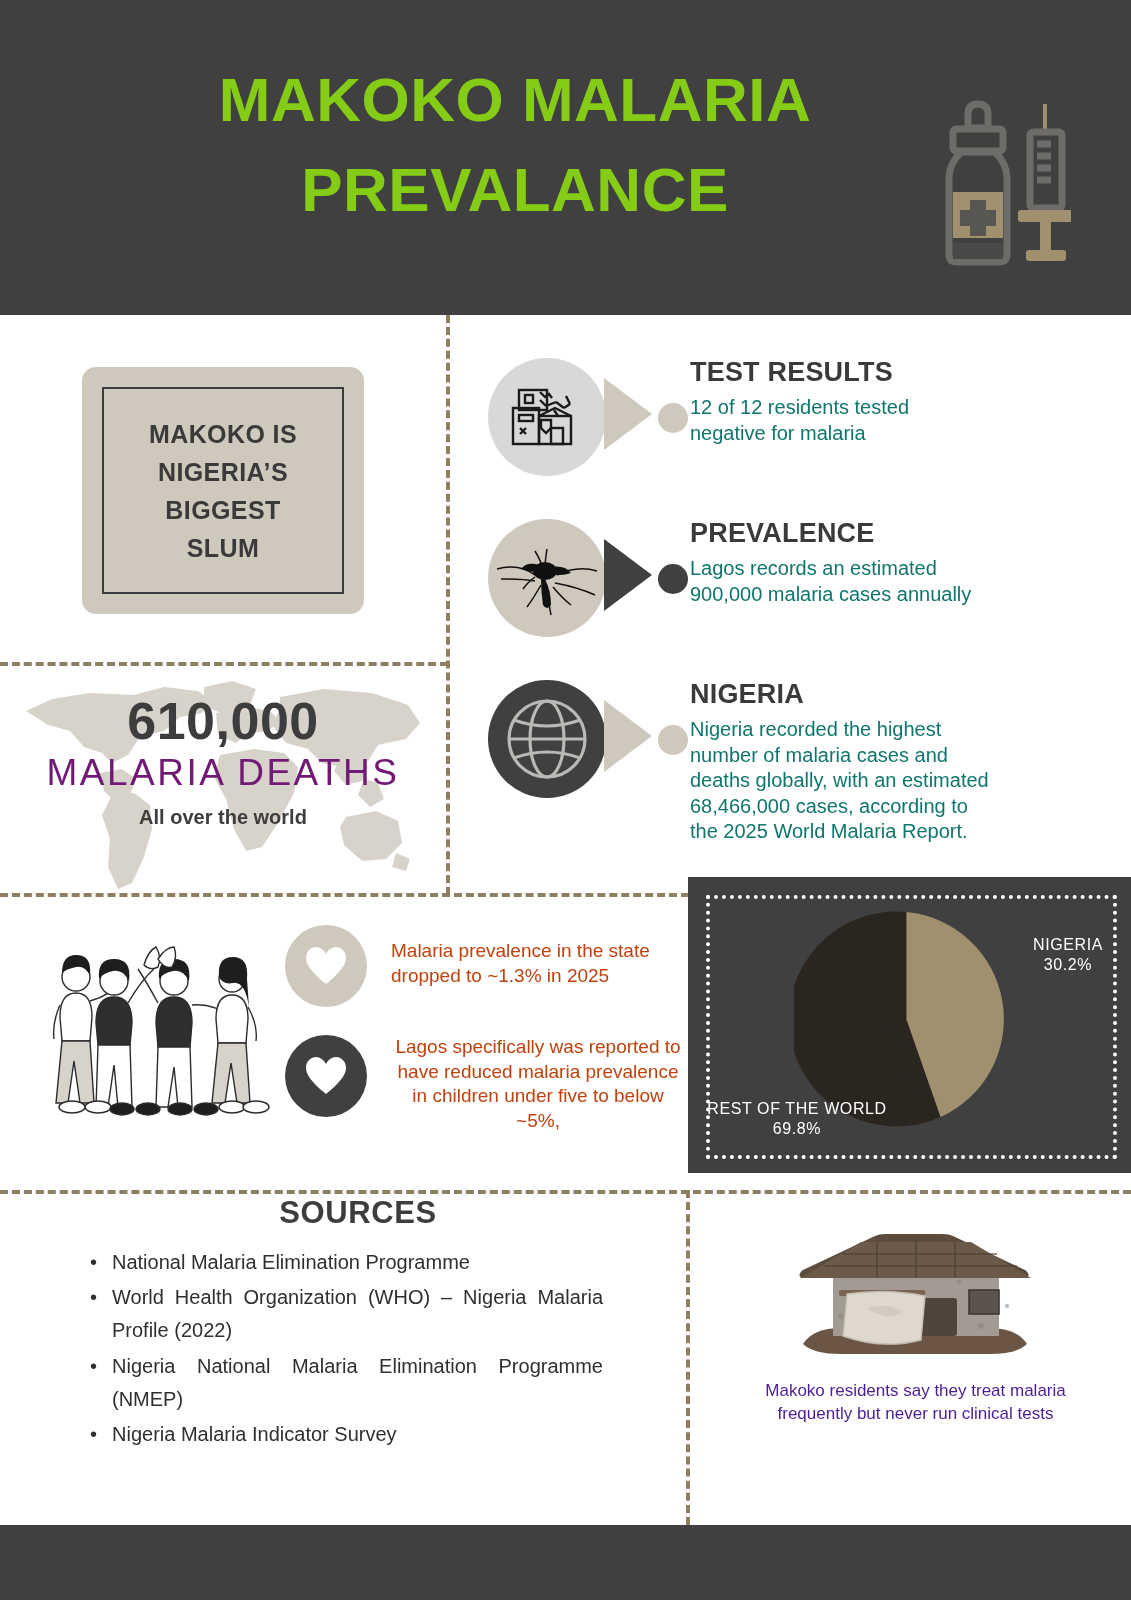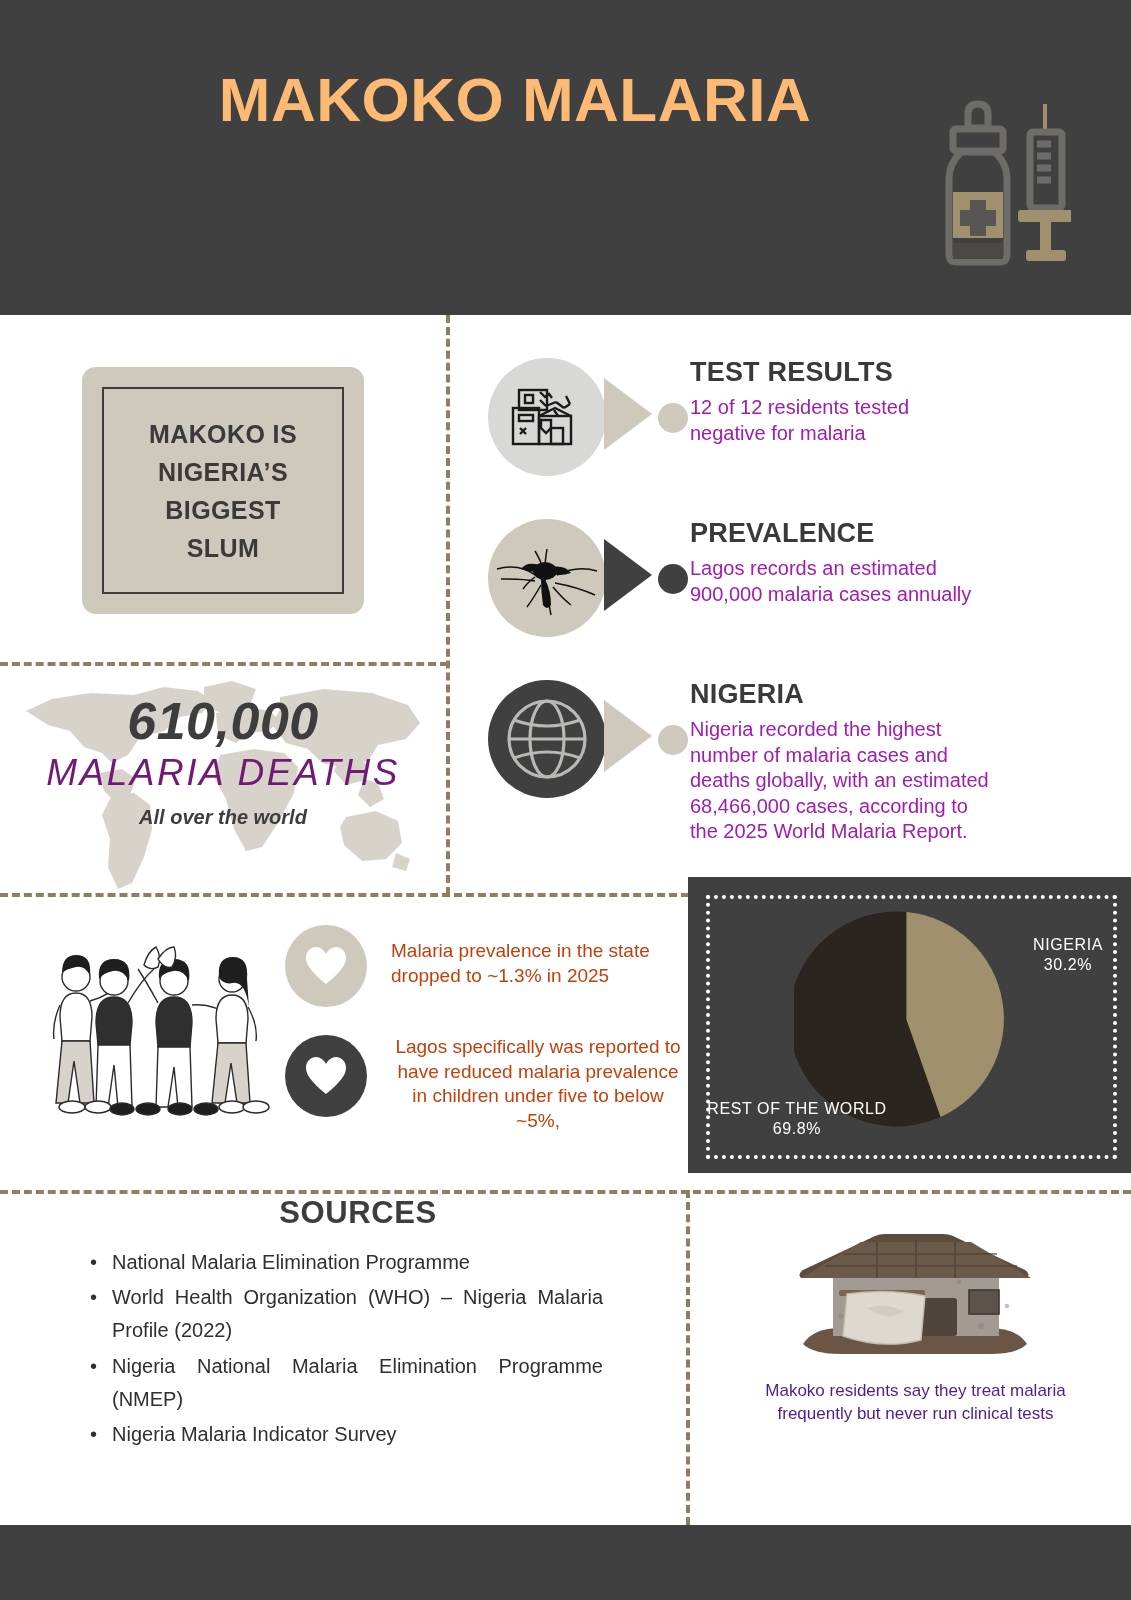--- a/index.html
+++ b/index.html
@@ -19,21 +19,21 @@
   .header {
     position: absolute; left: 0; top: 0;
     width: 1131px; height: 315px;
     background: #414040;
   }
   .header-title {
     position: absolute;
     left: 150px; top: 55px;
     width: 730px;
     text-align: center;
-    color: #fdba74;
+    color: #84cc16;
     font-size: 62px;
     font-weight: 700;
     line-height: 1.45;
     letter-spacing: 0.5px;
   }
   .header-icons {
     position: absolute; right: 60px; top: 100px;
     width: 165px; height: 170px;
   }
 
@@ -73,21 +73,20 @@
     letter-spacing: 0.4px;
     z-index: 2;
   }
 
   
   .deaths-block {
     position: absolute;
     left: 0; top: 665px;
     width: 446px; height: 228px;
     overflow: hidden;
-    font-style: italic;
   }
   .map-svg { position: absolute; left: 8px; top: 2px; opacity: 1; }
   .deaths-text {
     position: absolute;
     left: 0; top: 28px; width: 446px;
     text-align: center;
   }
   .deaths-num {
     color: #3d3d3d;
     font-size: 52px;
@@ -137,21 +136,21 @@
   }
   .fact-body { flex: 1; padding-top: 2px; }
   .fact-title {
     color: #3a3a3a;
     font-size: 27px;
     font-weight: 700;
     letter-spacing: 0.2px;
     margin-bottom: 7px;
   }
   .fact-desc {
-    color: #a21caf;
+    color: #0f766e;
     font-size: 20px;
     font-weight: 400;
     line-height: 1.28;
   }
 
   
   .people-ill {
     position: absolute; left: 40px; top: 925px;
     width: 240px; height: 200px;
   }
@@ -255,20 +254,21 @@
   }
 </style>
 </head>
 <body>
 
 <div class="page">
 
   <div class="header">
     <div class="header-title">
       <div>MAKOKO MALARIA</div>
+      <div>PREVALANCE</div>
     </div>
     <div class="header-icons">
       <svg width="165" height="170" viewBox="0 0 165 170">
 
         <g fill="none" stroke="#6e6c68" stroke-width="7">
           <path d="M62 14 q0 -10 10 -10 q10 0 10 10 v14 h-20 z"></path>
           <rect x="47" y="29" width="50" height="22" rx="3"></rect>
           <path d="M55 52 q-12 12 -12 26 v76 q0 8 8 8 h42 q8 0 8 -8 v-76 q0 -14 -12 -26 z"></path>
         </g>
         <rect x="47" y="92" width="50" height="46" fill="#a0906e"></rect>

